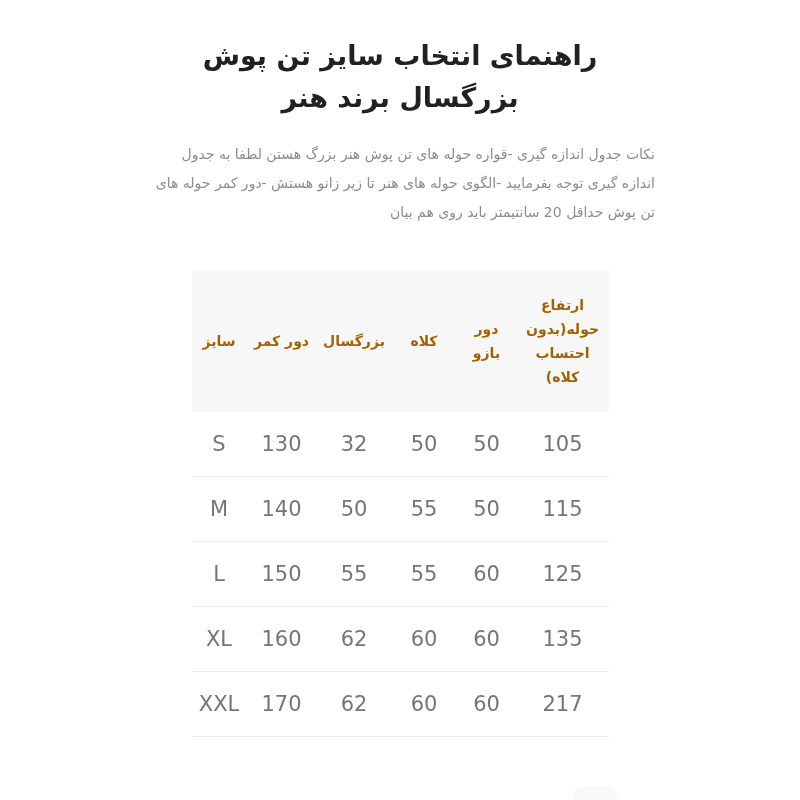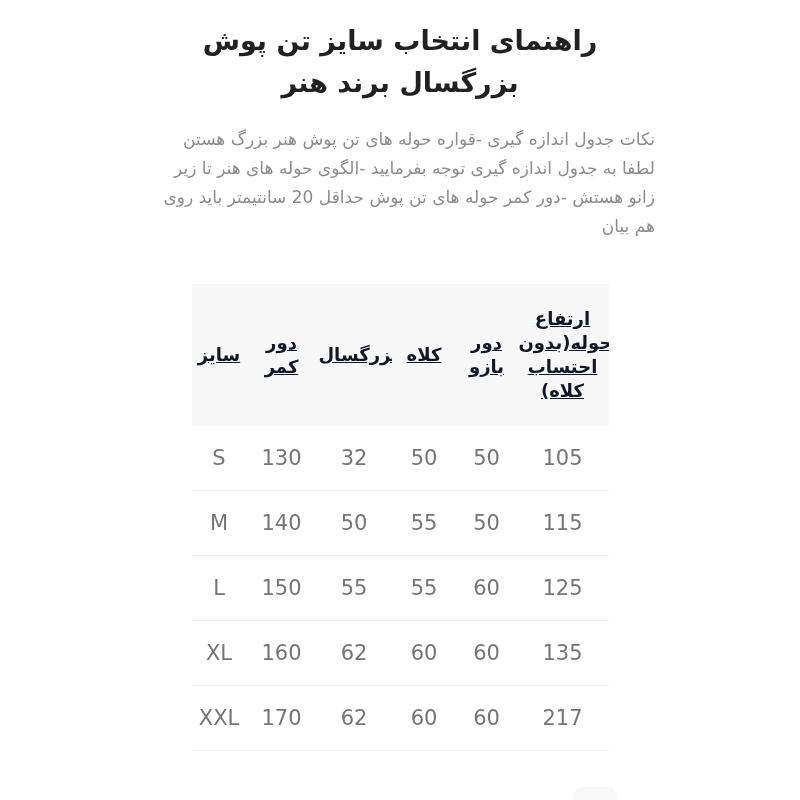--- a/index.html
+++ b/index.html
@@ -13,62 +13,61 @@
   }
   .page {
     position: relative;
     width: 800px;
     height: 800px;
     background: #ffffff;
   }
   .content {
     width: 510px;
     margin: 0 auto;
-    padding-top: 20px;
+    padding-top: 35px;
   }
   .title {
     margin: 0;
     text-align: center;
     font-size: 27px;
     line-height: 42px;
     font-weight: 700;
     color: #212121;
   }
   .title .tline { display: block; }
   .desc {
     margin: 21px 0 0 0;
-    font-size: 17px;
+    font-size: 14px;
     line-height: 29px;
     text-align: right;
     color: #8c8c8c;
     font-weight: 400;
   }
   table.size-table {
     width: 417px;
     margin: 43px auto 0 auto;
     border-collapse: collapse;
     table-layout: fixed;
   }
   .col-size    { width: 55px; }
   .col-waist   { width: 70px; }
   .col-shoulder{ width: 75px; }
   .col-sleeve  { width: 65px; }
   .col-arm     { width: 60px; }
   .col-height  { width: 92px; }
   table.size-table th {
     background: #f7f7f7;
-    color: #0f172a;
-    font-size: 18px;
+    color: #a16207;
+    font-size: 14px;
     font-weight: 700;
     line-height: 24px;
     text-align: center;
     vertical-align: middle;
     padding: 23px 2px;
     overflow: hidden;
-    text-decoration: underline;
   }
   table.size-table td {
     height: 64px;
     font-size: 21px;
     color: #757575;
     text-align: center;
     vertical-align: middle;
     border-bottom: 1px solid #ededed;
     padding: 0 2px;
     background: #ffffff;

